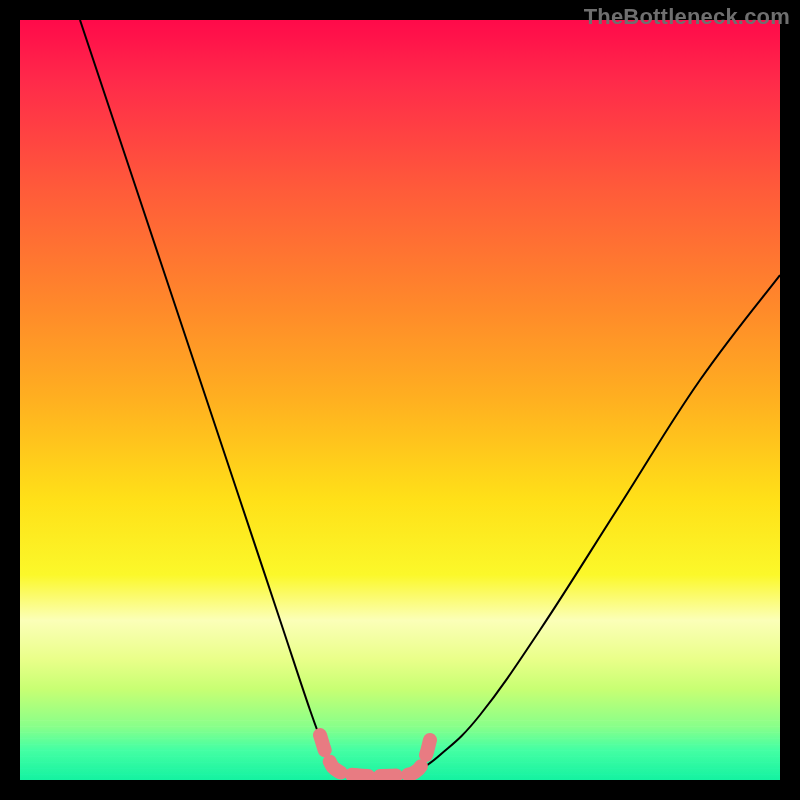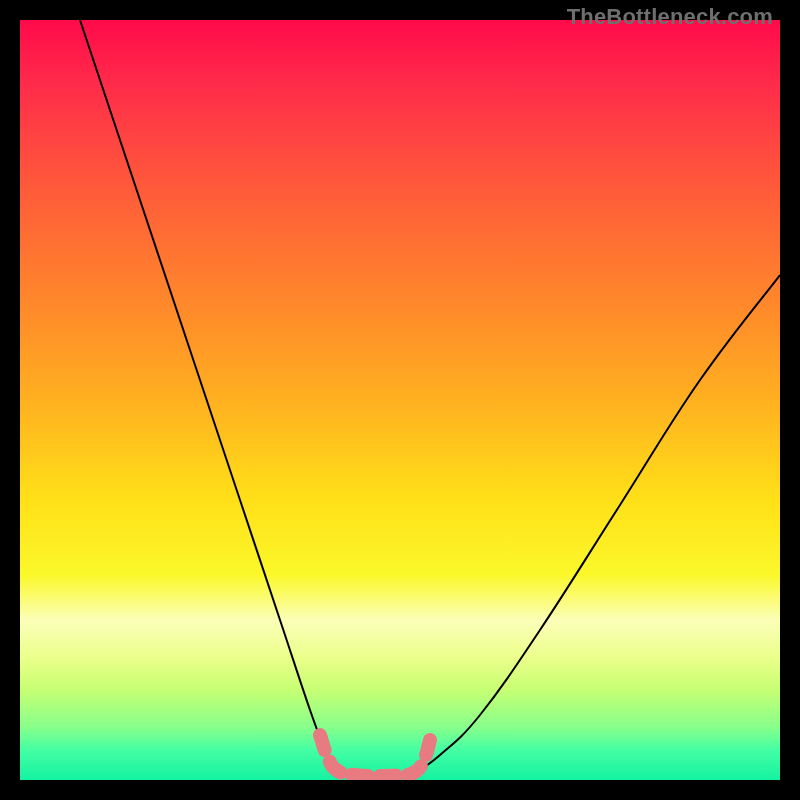--- a/index.html
+++ b/index.html
@@ -13,21 +13,21 @@
   }
   .frame {
     position: relative;
     width: 800px;
     height: 800px;
     background: #000;
   }
   .watermark {
     position: absolute;
     top: 4px;
-    right: 27px;
+    right: 10px;
     color: #6f6f6f;
     font-size: 22px;
     font-weight: 600;
     letter-spacing: 0.2px;
     z-index: 40;
     user-select: none;
   }
   .plot-area {
     position: absolute;
     left: 20px;

